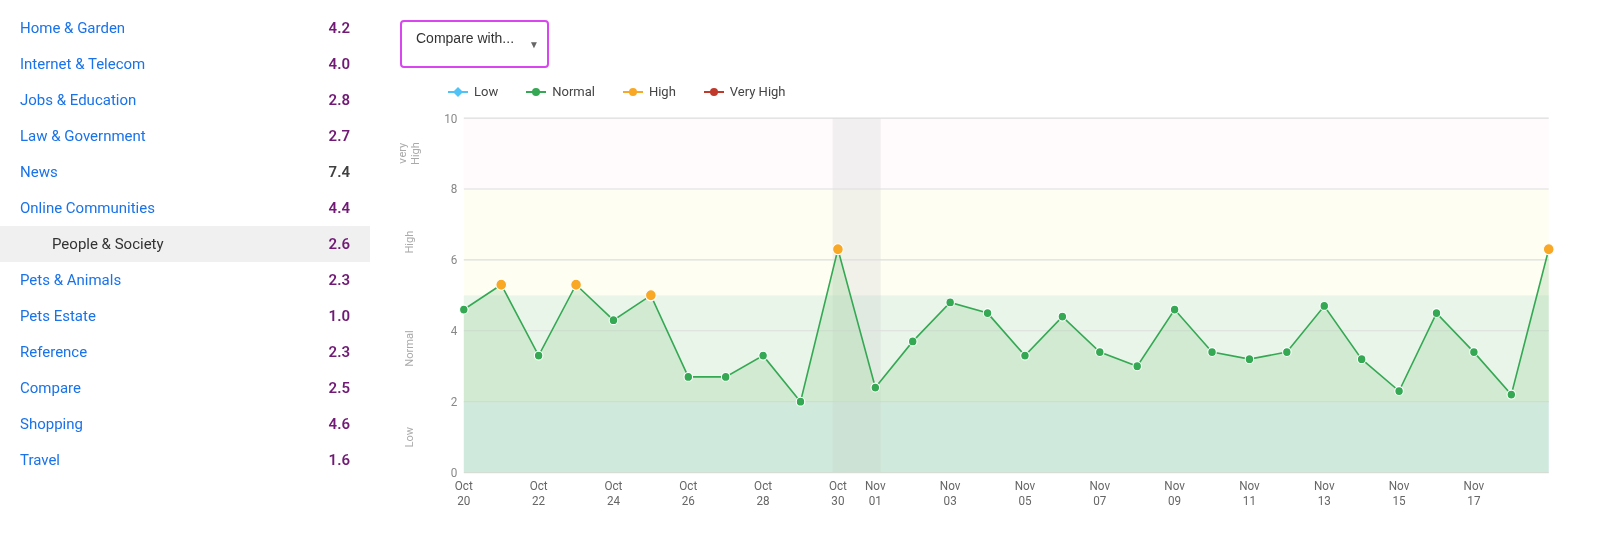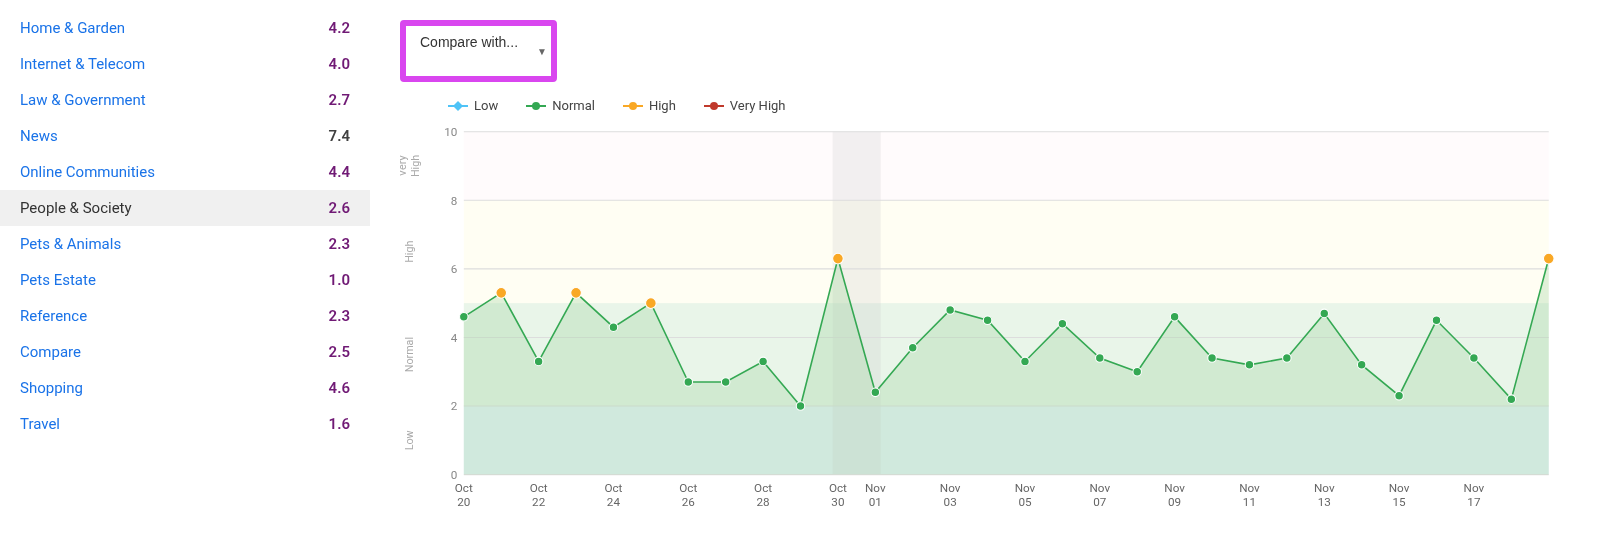--- a/index.html
+++ b/index.html
@@ -31,20 +31,21 @@
     }
     .sidebar-item.active {
       background: #f0f0f0;
     }
     .sidebar-item-label {
       color: #1a73e8;
       font-size: 15px;
     }
     .sidebar-item.active .sidebar-item-label {
       color: #333;
+      margin-left: 32px;
     }
     .sidebar-item-value {
       font-size: 15px;
       font-weight: 600;
     }
     .value-green { color: #701a75; margin-left: 30px; }
     .value-orange { color: #404040; }
     
     .main {
       flex: 1;
@@ -57,23 +58,23 @@
       justify-content: space-between;
       align-items: flex-start;
       margin-bottom: 16px;
     }
     .chart-title {
       font-size: 26px;
       font-weight: 700;
       color: #202124;
     }
     .compare-dropdown {
-      border: 6px solid #d946ef;
+      border: 2px solid #d946ef;
       border-radius: 4px;
-      padding: 8px 32px 26px 14px;
+      padding: 8px 32px 20px 14px;
       font-size: 14px;
       color: #333;
       background: #fff;
       appearance: none;
       cursor: pointer;
       position: relative;
     }
     .compare-wrapper {
       position: relative;
       display: inline-block;
@@ -120,20 +121,24 @@
 
   <div class="sidebar">
     <div id="sidebar-items">
         <div class="sidebar-item">
     <span class="sidebar-item-label">Home &amp; Garden</span>
     <span class="sidebar-item-value value-green">4.2</span>
   </div>
         <div class="sidebar-item">
     <span class="sidebar-item-label">Internet &amp; Telecom</span>
     <span class="sidebar-item-value value-green">4.0</span>
+  </div>
+        <div class="sidebar-item">
+    <span class="sidebar-item-label">Jobs &amp; Education</span>
+    <span class="sidebar-item-value value-green">2.8</span>
   </div>
         <div class="sidebar-item">
     <span class="sidebar-item-label">Law &amp; Government</span>
     <span class="sidebar-item-value value-green">2.7</span>
   </div>
         <div class="sidebar-item">
     <span class="sidebar-item-label">News</span>
     <span class="sidebar-item-value value-orange">7.4</span>
   </div>
         <div class="sidebar-item">

